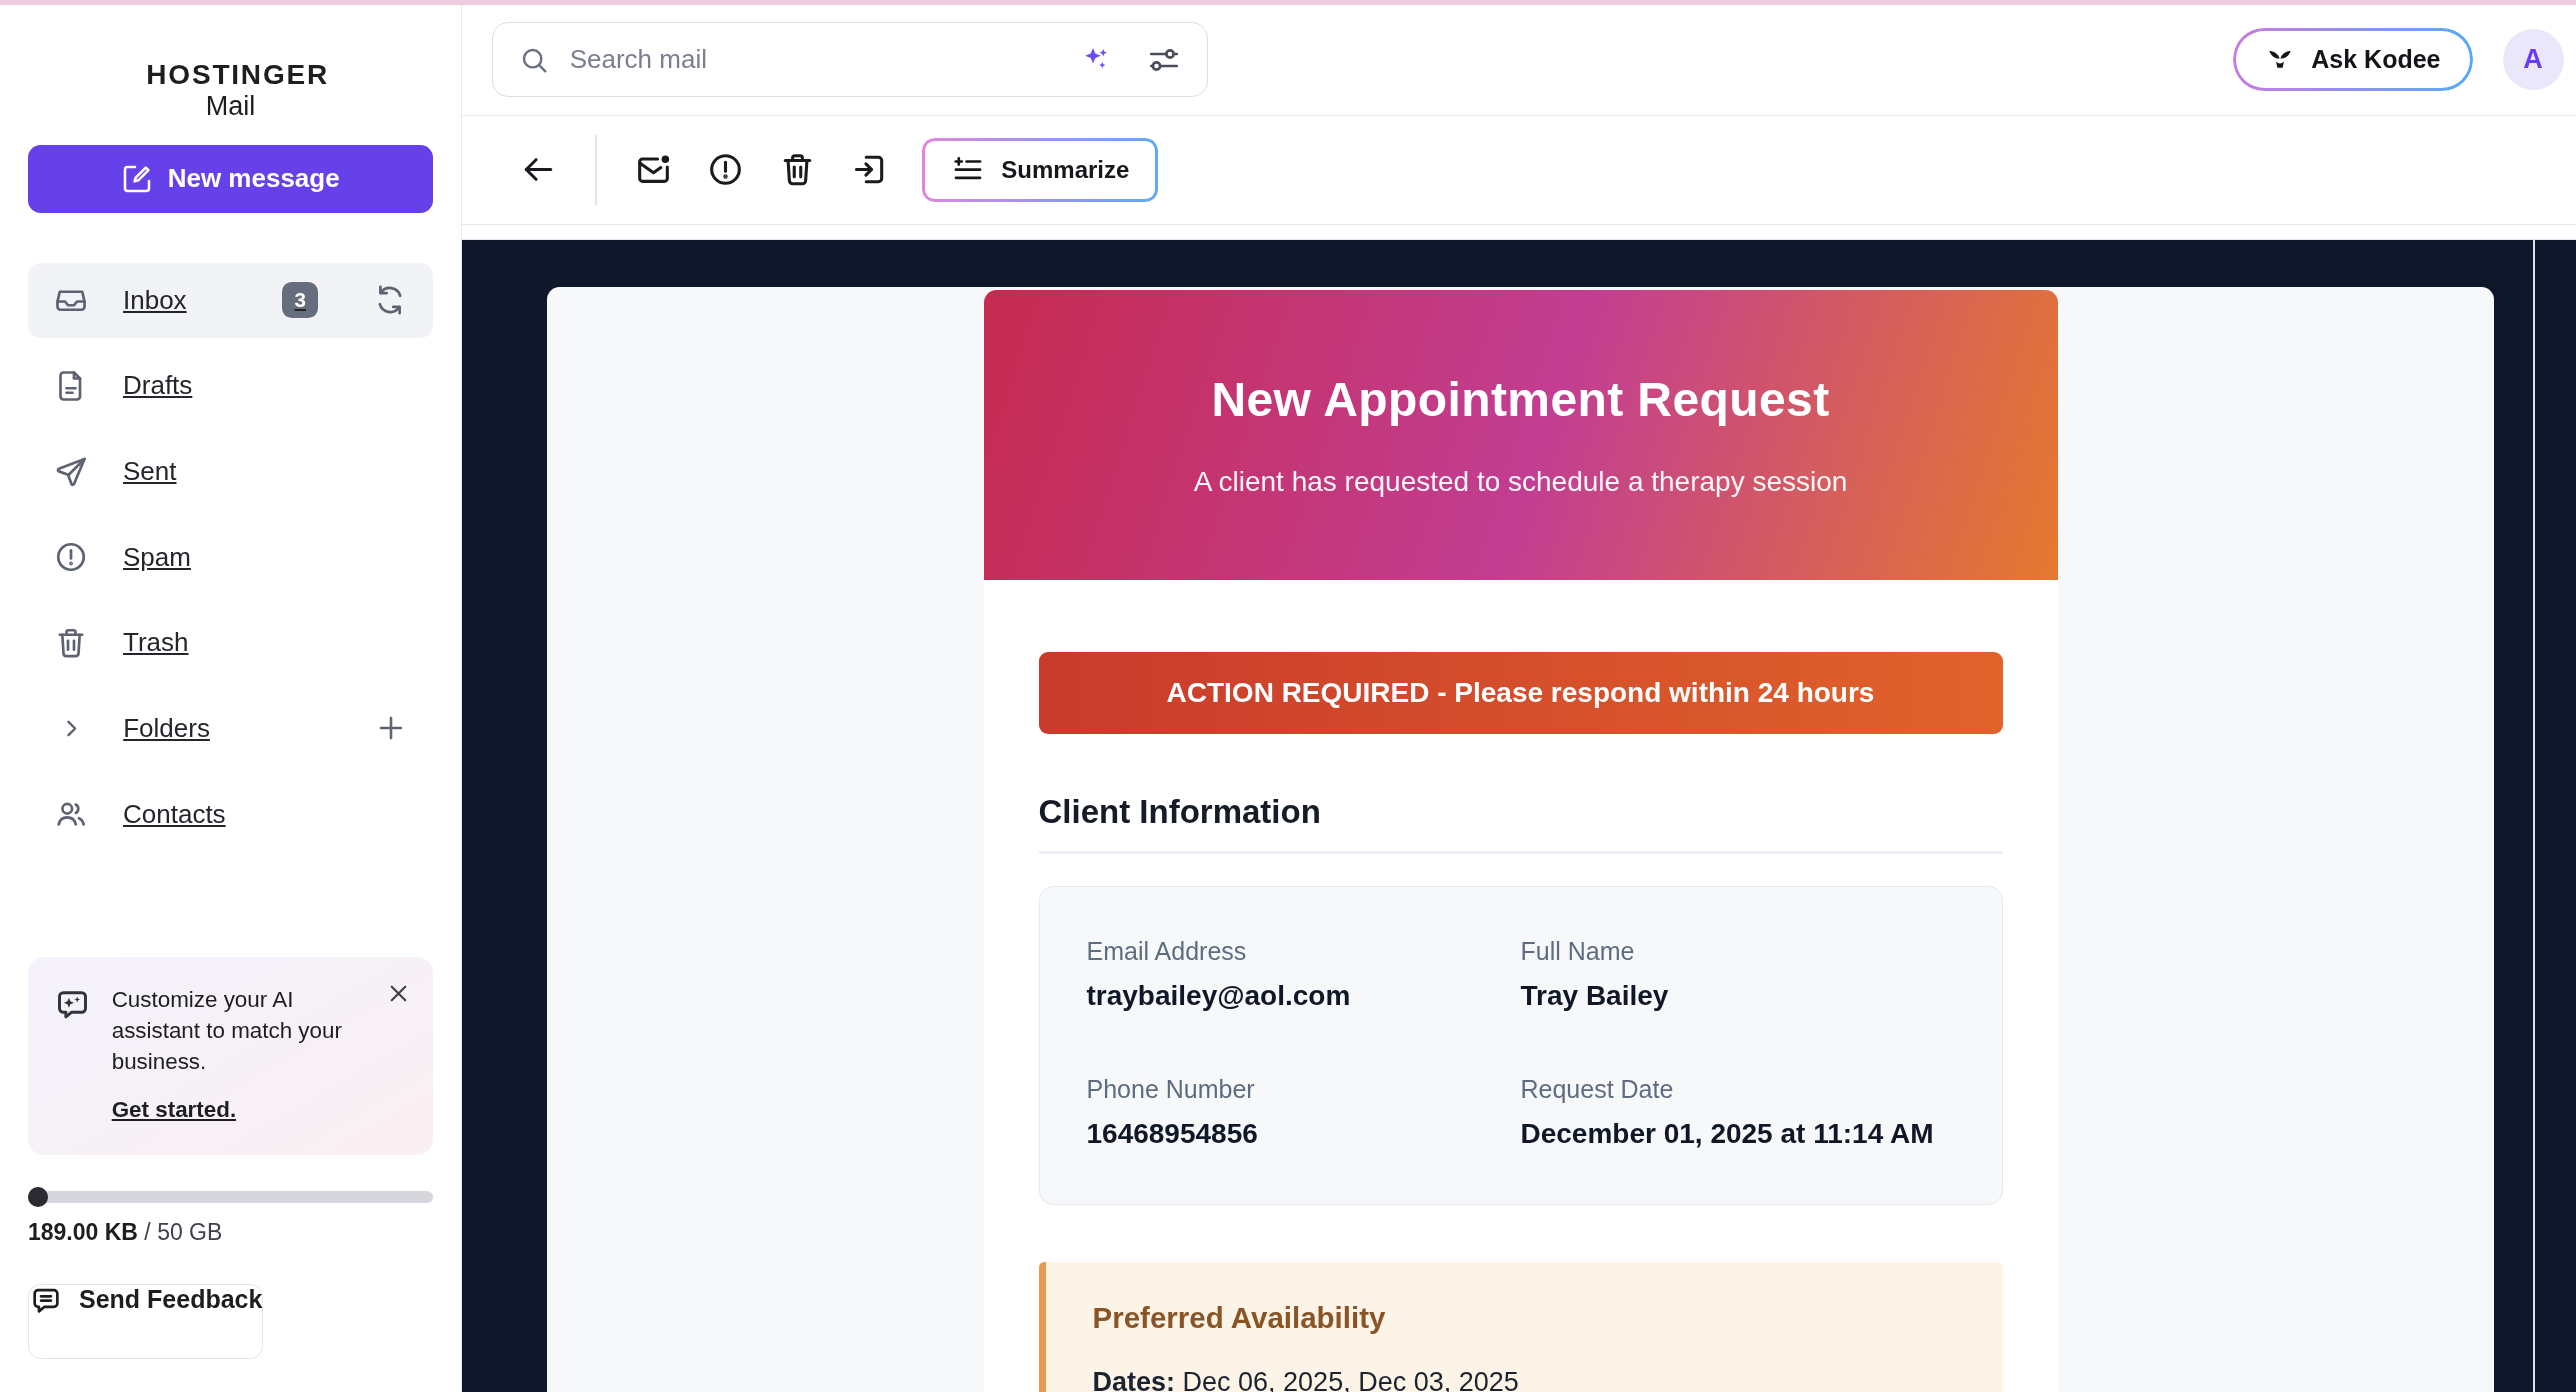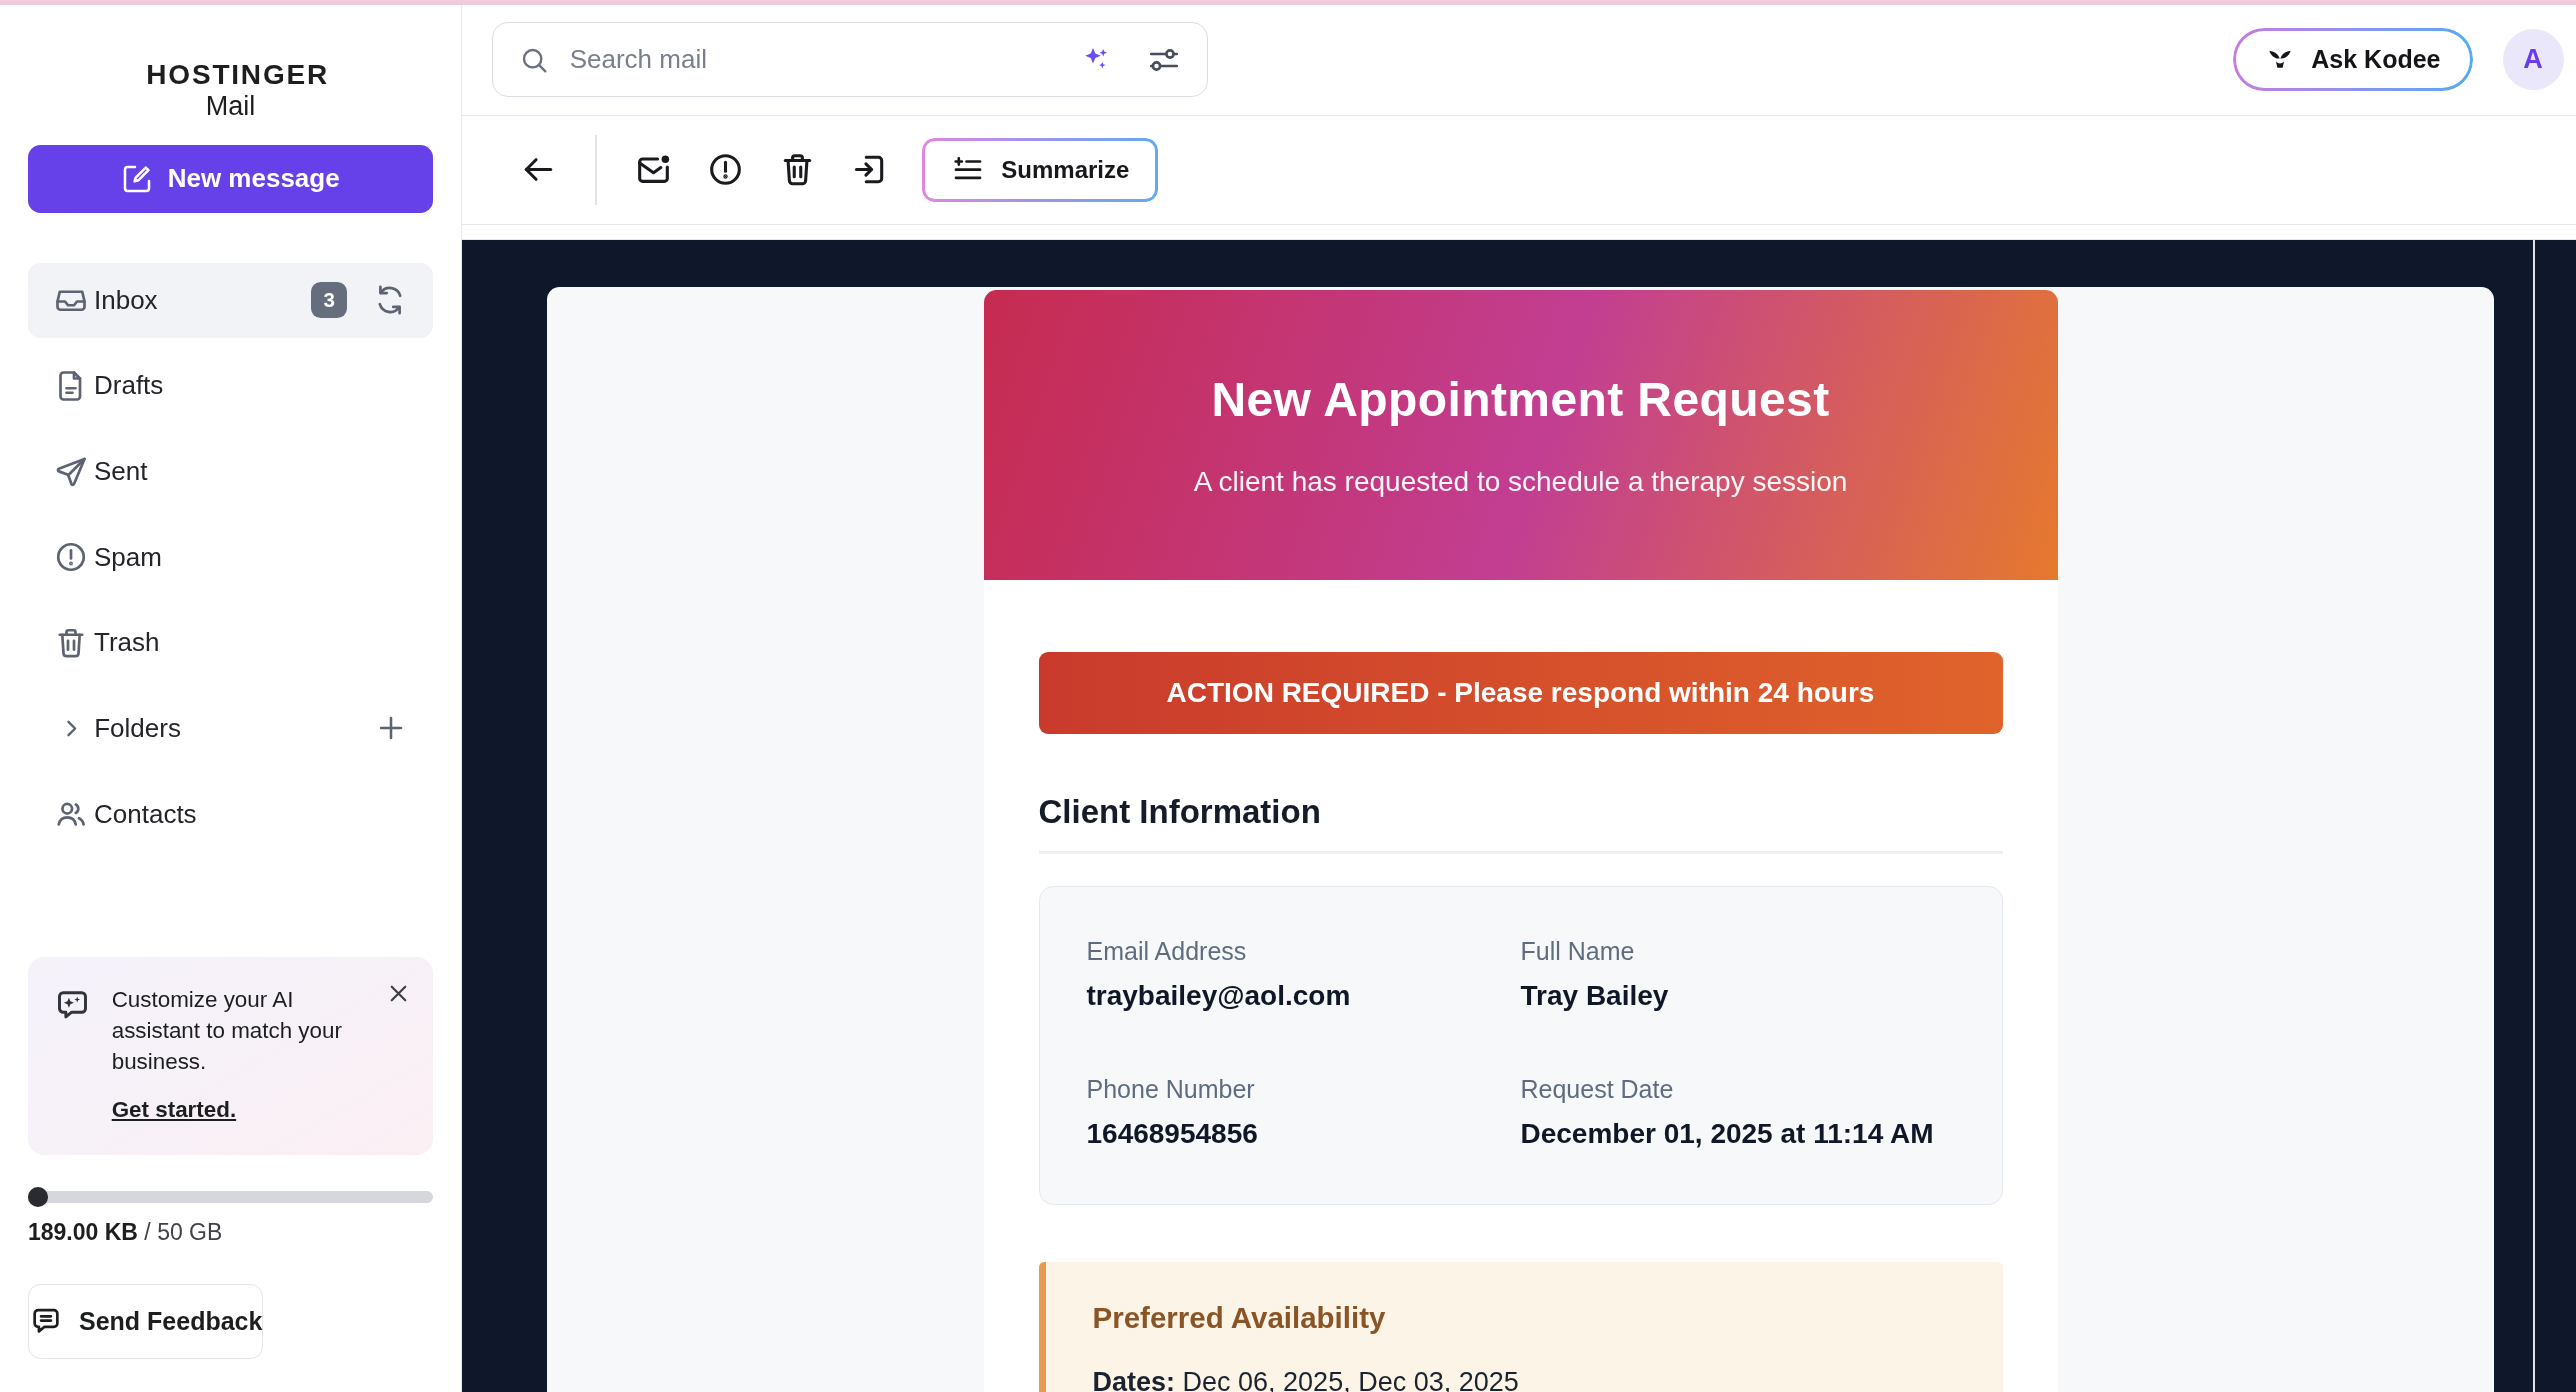--- a/index.html
+++ b/index.html
@@ -18,21 +18,21 @@
   .logo-mark { width: 41px; height: 41px; color:#1d1e20; }
   .logo-word { font-size: 28px; font-weight: 700; letter-spacing: 1.8px; margin-left: 14.3px; }
   .logo-sep { width: 1.8px; height: 27px; background: #c9ccd2; margin: 0 16px; }
   .logo-product { font-size: 27px; font-weight: 400; }
 
   .btn-new { margin-top: 41px; height: 68px; border-radius: 12.5px; background: #6640e8; color: #fff;
     display: flex; align-items: center; justify-content: center; gap: 14.3px; font-size: 26px; font-weight: 700; border: none; cursor: pointer; }
   .btn-new svg { width: 32px; height: 32px; }
 
   .nav { margin-top: 50px; display: flex; flex-direction: column; gap: 10.7px; }
-  .nav-item { height: 75px; border-radius: 12.5px; display: flex; align-items: center; padding: 0 25px; gap: 5px; font-size: 26px; color: #24252a; cursor: pointer; }
+  .nav-item { height: 75px; border-radius: 12.5px; display: flex; align-items: center; padding: 0 25px; gap: 34px; font-size: 26px; color: #24252a; cursor: pointer; text-decoration: underline; }
   .nav-item.active { background: #f2f3f6; }
   .nav-item .nicon { width: 36px; height: 36px; color: #5d6371; flex: 0 0 36px; }
   .nav-item .nlabel { flex: 1; }
   .badge { min-width: 36px; height: 36px; border-radius: 9.8px; background: #666e7e; color: #fff; font-size: 20.6px; font-weight: 700;
     display: flex; align-items: center; justify-content: center; padding: 0 7.2px; }
   .refresh-btn { width: 36px; height: 36px; color: #5d6371; margin-left: 19.7px; cursor: pointer; }
   .chev { width: 29px; height: 29px; color: #5d6371; flex: 0 0 29px; margin: 0 3.6px; }
   .plus-btn { width: 34px; height: 34px; color: #5d6371; cursor: pointer; }
 
   .sidebar-bottom { margin-top: auto; }
@@ -43,21 +43,21 @@
   .promo-cta { display: inline-block; margin-top: 19.7px; font-size: 22.4px; font-weight: 700; text-decoration: underline; color: #1d1e20; cursor: pointer; }
   .promo-close { position: absolute; top: 23px; right: 21.5px; width: 27px; height: 27px; color: #3c3f46; cursor: pointer; }
 
   .storage { margin-top: 36px; }
   .storage-track { position: relative; height: 12.5px; border-radius: 6.3px; background: #d6d7dc; }
   .storage-dot { position: absolute; left: 0; top: -3.6px; width: 19.7px; height: 19.7px; border-radius: 50%; background: #2a2b30; }
   .storage-text { margin-top: 16px; font-size: 23px; color: #3f424b; }
   .storage-used { font-weight: 700; color: #1d1e20; }
 
   .btn-feedback { margin: 38px 0 34px; height: 75px; border-radius: 12.5px; background: #fff; border: 1.8px solid #e4e5e9;
-    display: flex; align-items: center; justify-content: center; gap: 16px; font-size: 25px; font-weight: 700; color: #1d1e20; cursor: pointer; }
+    display: flex; justify-content: center; gap: 16px; font-size: 25px; font-weight: 700; color: #1d1e20; cursor: pointer; }
   .btn-feedback svg { width: 34px; height: 34px; }
 
   
   .main { flex: 1; display: flex; flex-direction: column; min-width: 0; }
   .header { height: 111px; display: flex; align-items: center; padding: 0 12.5px 0 30px; border-bottom: 1.8px solid #e7e8ec; gap: 17px; }
   .search-box { width: 716px; height: 75px; border: 1.8px solid #dcdee3; border-radius: 16px; display: flex; align-items: center; padding: 0 25px; gap: 19.7px; background:#fff; }
   .search-box .sicon { width: 32px; height: 32px; color: #6b7181; flex: 0 0 32px; }
   .search-input { flex: 1; border: none; outline: none; font-size: 26px; color: #1d1e20; background: transparent; font-family: inherit; }
   .search-input::placeholder { color: #7a7f8e; }
   .search-sparkle { width: 36px; height: 36px; color: #6b4cf0; cursor: pointer; }

